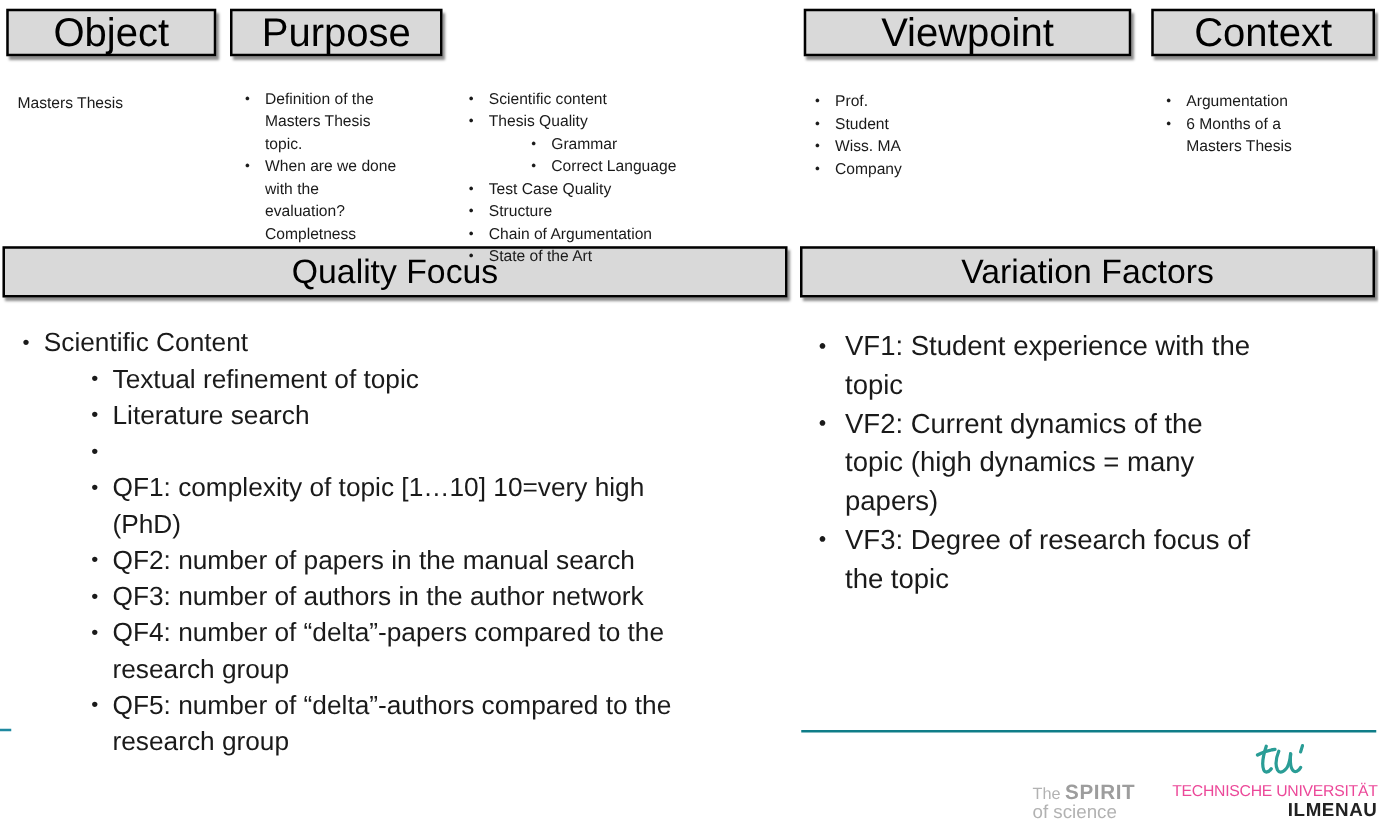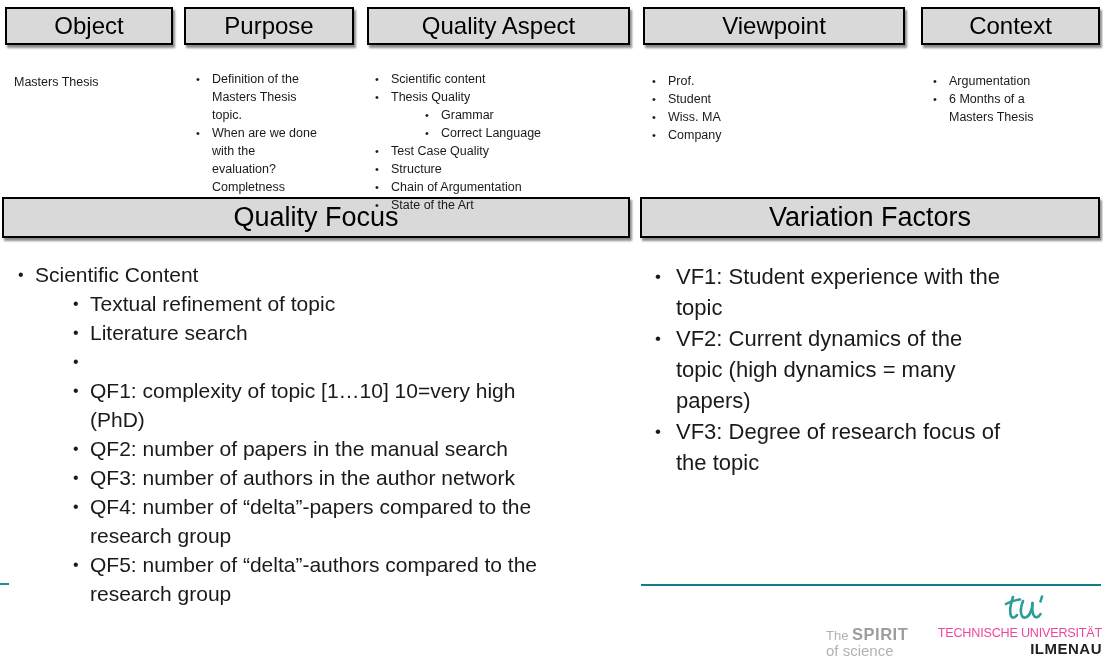--- a/index.html
+++ b/index.html
@@ -12,21 +12,21 @@
     overflow:hidden;
   }
   
   .hbox{
     position:absolute;
     box-sizing:border-box;
     background:#d9d9d9;
     border:2px solid #000;
     box-shadow:2px 3px 2px rgba(0,0,0,0.45);
     display:flex;align-items:center;justify-content:center;
-    font-size:24px;
+    font-size:32px;
     color:#000;
   }
   .hbox.big{font-size:27px;}
   #box-object   {left:5px;   top:7px; width:168px; height:38px;}
   #box-purpose  {left:184px; top:7px; width:170px; height:38px;}
   #box-quality  {left:367px; top:7px; width:263px; height:38px;}
   #box-viewpoint{left:643px; top:7px; width:262px; height:38px;}
   #box-context  {left:921px; top:7px; width:179px; height:38px;}
   #box-qfocus   {left:2px;   top:197px; width:628px; height:41px; z-index:2;}
   #box-vfactors {left:640px; top:197px; width:460px; height:41px; z-index:2;}
@@ -83,23 +83,20 @@
 </head>
 <body>
 
 <div id="slide">
 
   <div class="hbox" id="box-object">
     <span>Object</span>
   </div>
   <div class="hbox" id="box-purpose">
     <span>Purpose</span>
-  </div>
-  <div class="hbox" id="box-quality">
-    <span>Quality Aspect</span>
   </div>
   <div class="hbox" id="box-viewpoint">
     <span>Viewpoint</span>
   </div>
   <div class="hbox" id="box-context">
     <span>Context</span>
   </div>
 
   <div class="scol" id="col-object">
     <div class="plain">Masters Thesis</div>

